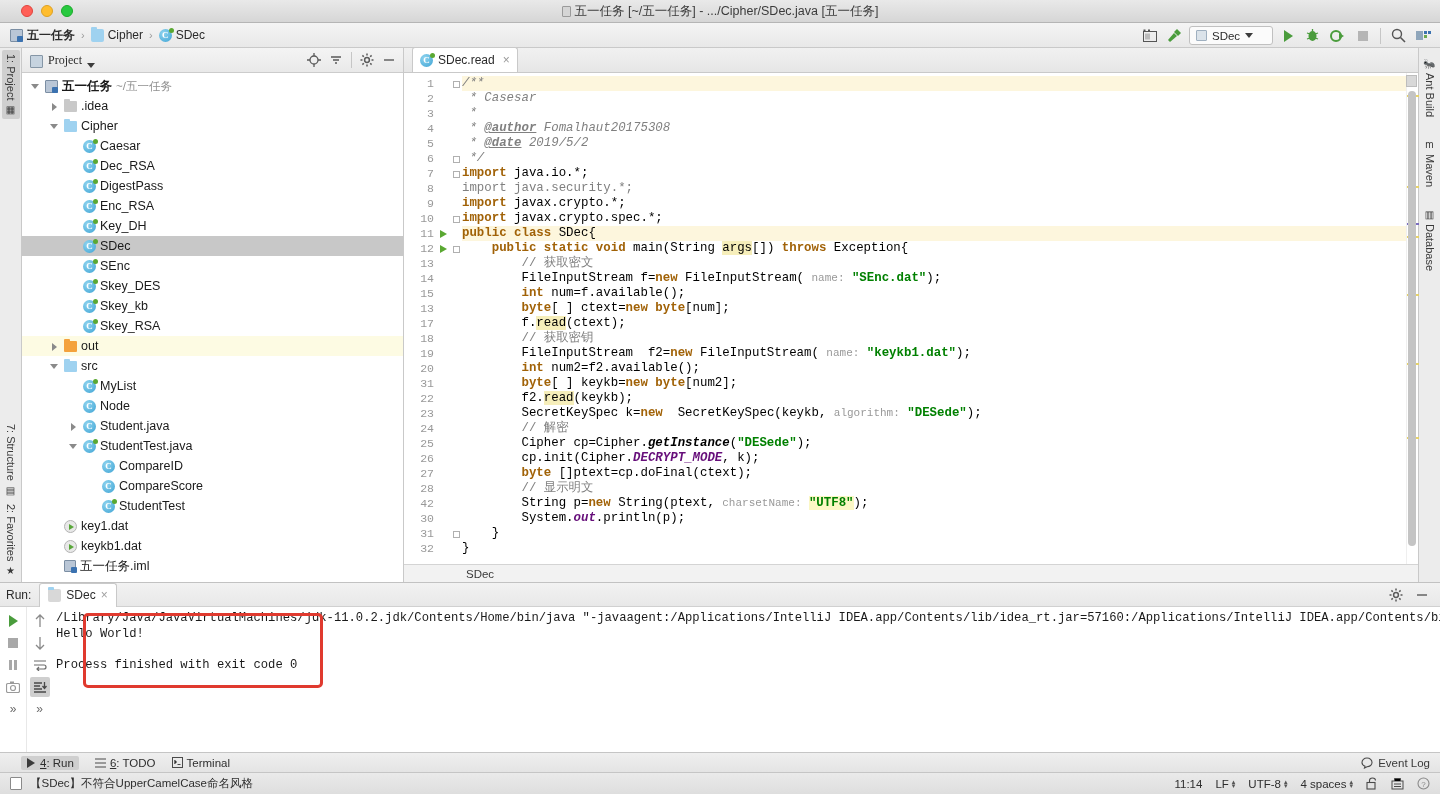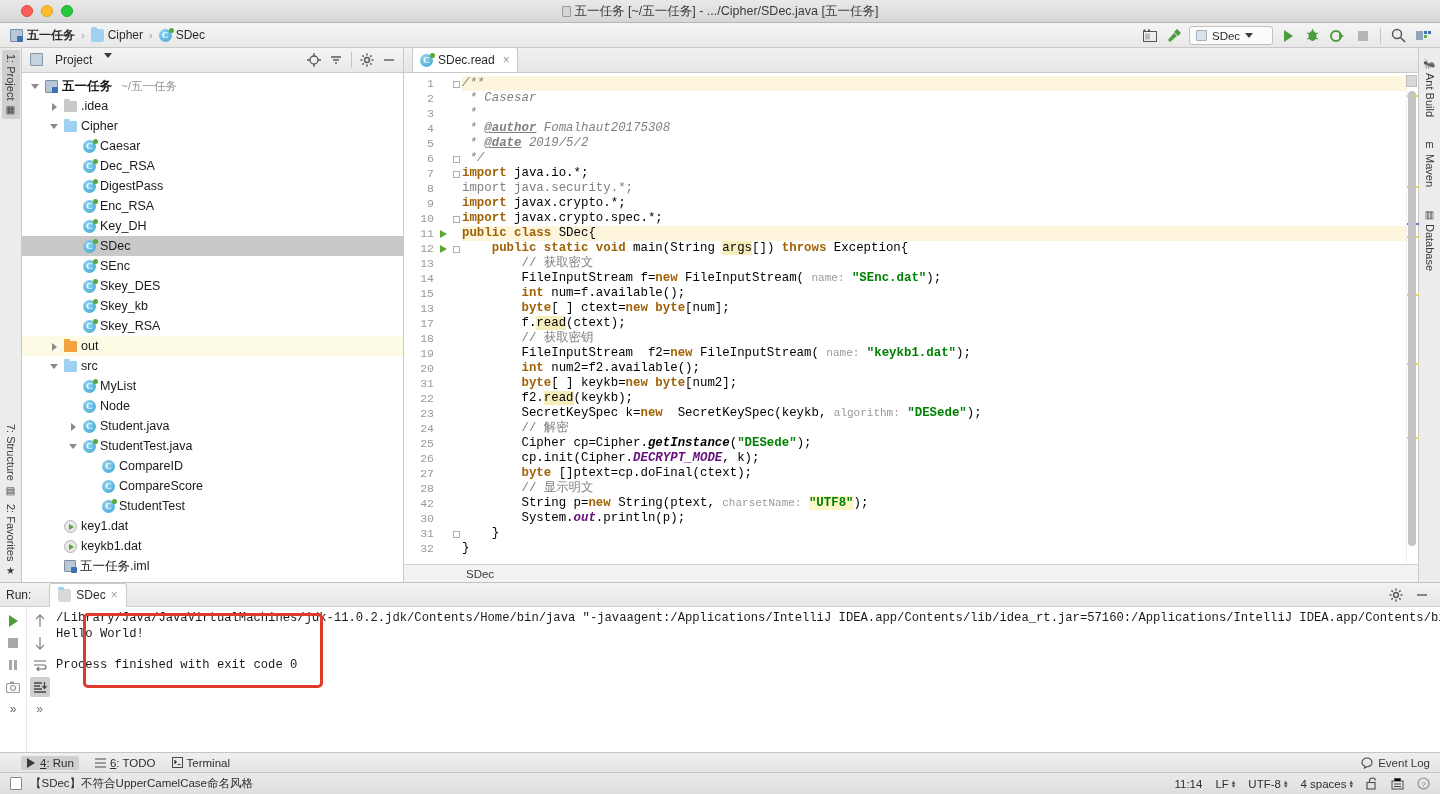--- a/index.html
+++ b/index.html
@@ -91,34 +91,34 @@
 
   
   .project {
     width: 382px; flex:0 0 382px; background:#fff; border-right:1px solid #c9c9c9;
     display:flex; flex-direction:column; min-height:0;
   }
   .proj-head {
     height:25px; flex:0 0 25px; background:linear-gradient(#f4f4f4,#e9e9e9); border-bottom:1px solid #ccc;
     display:flex; align-items:center; padding:0 4px 0 8px; gap:6px;
   }
-  .proj-title { display:flex; align-items:flex-start; gap:12px; font-size:12px; color:#2b2b2b;}
+  .proj-title { display:flex; align-items:flex-end; gap:5px; font-size:12px; color:#2b2b2b;font-family:Liberation Serif, serif;}
   .ic-proj { width:13px;height:13px;background:#c6d3df;border:1px solid #8596a6;border-radius:1px;}
   .proj-head-right{ margin-left:auto; display:flex; align-items:center; gap:2px; color:#5a5a5a;}
   .ph-btn{width:20px;height:20px;display:flex;align-items:center;justify-content:center;border-radius:3px;}
 
   .tree { flex:1 1 auto; overflow:hidden; padding-top:3px; font-size:12.5px; color:#1a1a1a;}
   .row { height:20px; display:flex; align-items:center; gap:4px; padding-right:6px; white-space:nowrap;}
   .row.sel { background:#c8c8c8; }
   .row.hl { background:#fdfbe3; }
   .arrow { width:11px; height:11px; flex:0 0 11px; position:relative; }
   .arrow.r::after{content:"";position:absolute;top:2px;left:3px;border-left:5px solid #8a8a8a;border-top:4px solid transparent;border-bottom:4px solid transparent;}
   .arrow.d::after{content:"";position:absolute;top:3px;left:1px;border-top:5px solid #8a8a8a;border-left:4px solid transparent;border-right:4px solid transparent;}
   .lbl-bold { font-weight:bold; }
-  .lbl-dim { color:#909090; font-size:11.5px; margin-left:5px;}
+  .lbl-dim { color:#909090; font-size:11.5px; }
   .ic-folder-o { width:13px;height:11px;background:#f4a23d;border-radius:1px;position:relative;flex:0 0 13px;}
   .ic-folder-o::before{content:"";position:absolute;top:-2px;left:0;width:6px;height:3px;background:#f4a23d;border-radius:1px 1px 0 0;}
   .ic-folder-b { width:13px;height:11px;background:#9fd2f0;border-radius:1px;position:relative;flex:0 0 13px;}
   .ic-folder-b::before{content:"";position:absolute;top:-2px;left:0;width:6px;height:3px;background:#9fd2f0;border-radius:1px 1px 0 0;}
   .ic-folder-g { width:13px;height:11px;background:#c9c9c9;border-radius:1px;position:relative;flex:0 0 13px;}
   .ic-folder-g::before{content:"";position:absolute;top:-2px;left:0;width:6px;height:3px;background:#c9c9c9;border-radius:1px 1px 0 0;}
   .ic-dat { width:13px;height:13px;flex:0 0 13px;border-radius:50%;background:#e8e8e8;border:1px solid #b4b4b4;position:relative;}
   .ic-dat::after{content:"";position:absolute;top:3px;left:4px;border-left:5px solid #59a63a;border-top:3px solid transparent;border-bottom:3px solid transparent;}
   .ic-iml { width:12px;height:12px;flex:0 0 12px;background:#b9c6d6;border:1px solid #7b8ea3;border-radius:1px;position:relative;}
   .ic-iml::after{content:"";position:absolute;right:-2px;bottom:-2px;width:6px;height:6px;background:#3b72b0;border-radius:1px;}
@@ -176,21 +176,21 @@
 
   .bcbar {
     height:18px; flex:0 0 18px; background:#f2f2f2; border-top:1px solid #d4d4d4;
     display:flex; align-items:center; padding-left:62px; font-size:11.5px; color:#3a3a3a;
   }
 
   
   .runpanel { flex:0 0 170px; display:flex; flex-direction:column; background:#fff; border-top:1px solid #c2c2c2;}
   .run-head {
     height:24px; flex:0 0 24px; background:linear-gradient(#f2f2f2,#e8e8e8); border-bottom:1px solid #d0d0d0;
-    display:flex; align-items:center; gap:18px; padding-left:6px;
+    display:flex; align-items:center; gap:8px; padding-left:6px;
   }
   .run-label { font-size:12px; color:#2b2b2b; }
   .run-tab {
     height:24px; display:flex; align-items:center; gap:5px; padding:0 8px;
     background:#fff; border:1px solid #c9c9c9; border-bottom:none; border-radius:3px 3px 0 0;
     font-size:12px; color:#2b2b2b;
   }
   .run-tab .x { color:#a0a0a0; }
   .run-head-right{margin-left:auto;display:flex;align-items:center;gap:6px;padding-right:8px;color:#555;}
   .run-body { flex:1 1 auto; display:flex; min-height:0; background:#fff;}

